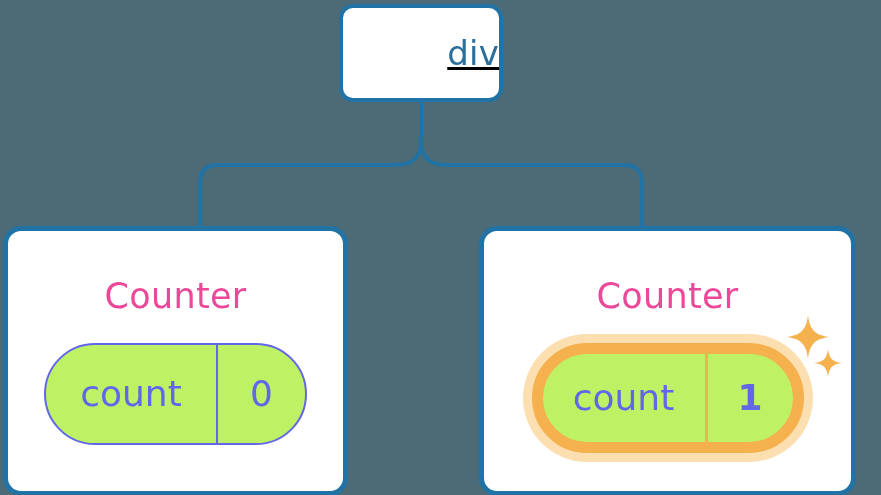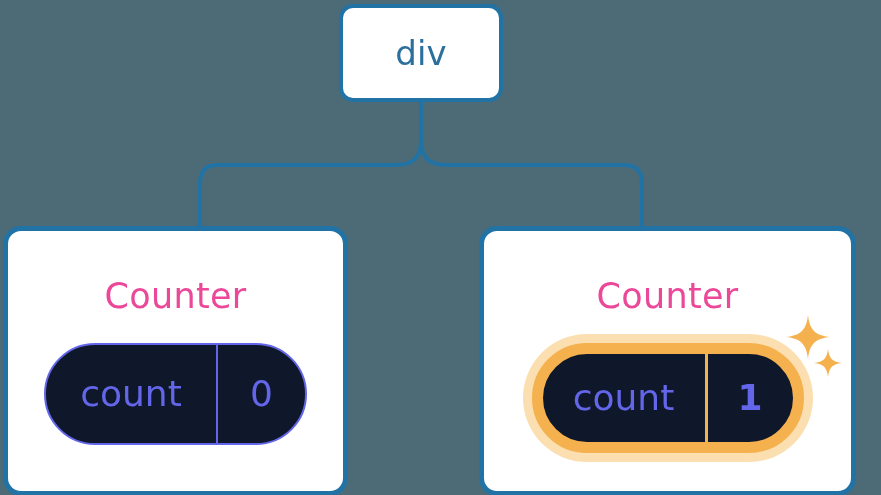--- a/index.html
+++ b/index.html
@@ -41,21 +41,22 @@
   }
 
   
   #root-node {
     left: 339px;
     top: 4px;
     width: 164px;
     height: 98px;
     display: flex;
     align-items: center;
-    justify-content: center;
+    justify-content: flex-end;
+    text-decoration: underline;
   }
   .root-label {
     color: #2a6f9e;
     font-size: 34px;
     line-height: 1;
     letter-spacing: 0.2px;
     font-weight: 400;
   }
 
   
@@ -93,21 +94,21 @@
     margin-top: 29px;
     display: flex;
     align-items: center;
     justify-content: center;
   }
   .pill {
     position: relative;
     display: flex;
     align-items: stretch;
     box-sizing: border-box;
-    background: #0f172a;
+    background: #bef264;
     border-radius: 999px;
     overflow: hidden;
   }
   .pill-key, .pill-val {
     display: flex;
     align-items: center;
     justify-content: center;
     line-height: 1;
     box-sizing: border-box;
   }

